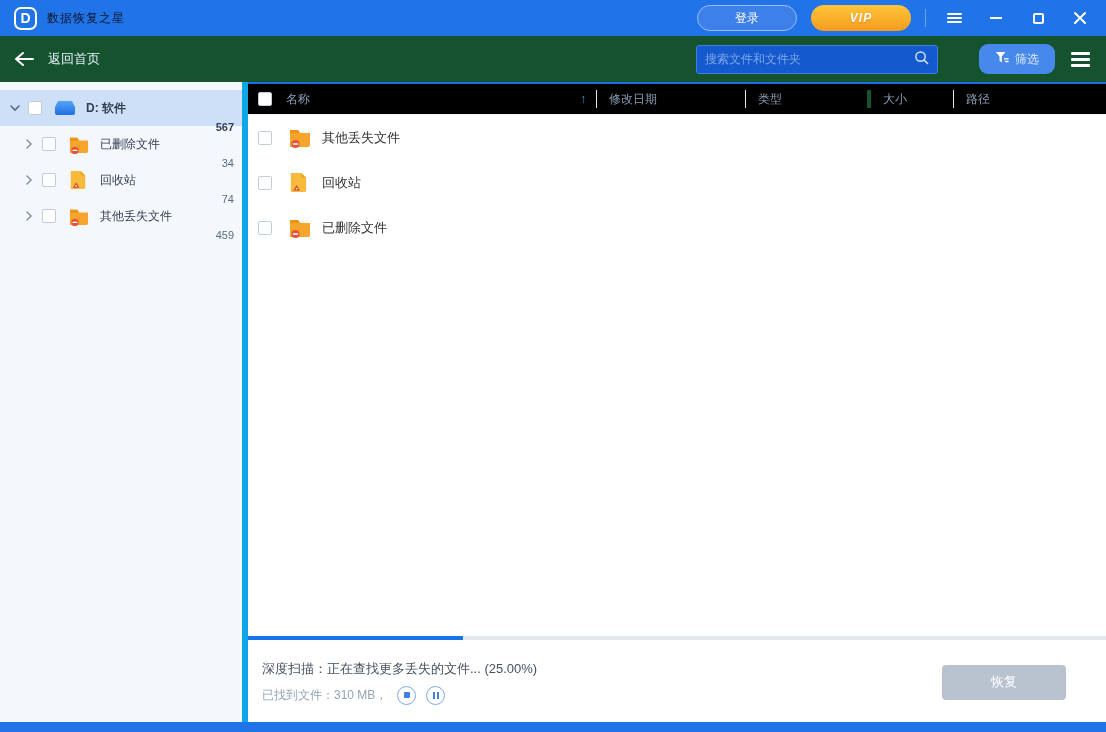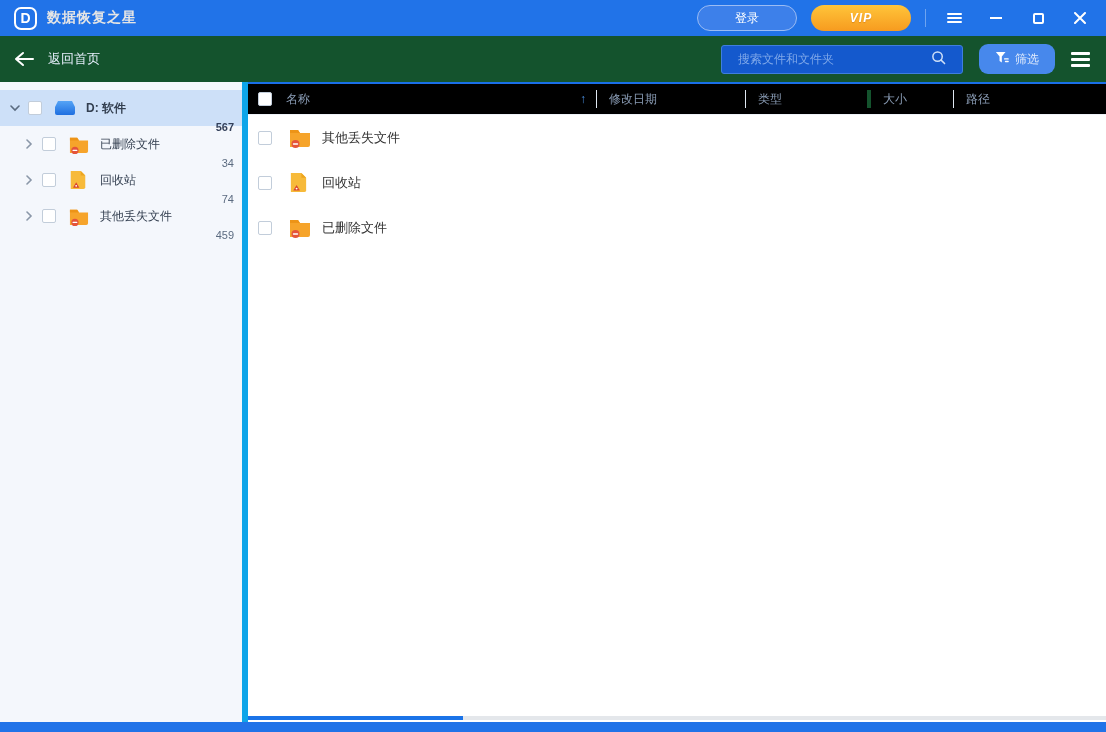--- a/index.html
+++ b/index.html
@@ -3,41 +3,41 @@
 <meta charset="utf-8">
 <style>
   * { margin:0; padding:0; box-sizing:border-box; }
   html,body { width:1106px; height:732px; overflow:hidden;
     font-family:"Liberation Sans","DejaVu Sans",sans-serif; }
   .window { width:1106px; height:732px; display:flex; flex-direction:column; background:#fff; }
 
   
   .titlebar { height:36px; background:#2173e8; display:flex; align-items:center; padding:0 12px 0 14px; flex:0 0 auto; }
   .logo-badge { width:23px; height:23px; border:2px solid #fff; border-radius:7px; display:flex; align-items:center; justify-content:center; color:#fff; font-weight:bold; font-size:14px; margin-right:10px; }
-  .app-title { color:#e5e5e5; font-size:14px; font-weight:bold; letter-spacing:1px; }
+  .app-title { color:#0f172a; font-size:12px; font-weight:normal; letter-spacing:1px; }
   .titlebar-right { margin-left:auto; display:flex; align-items:center; gap:14px;justify-content:center; }
   .pill { height:26px; min-width:100px; border-radius:13px; display:flex; align-items:center; justify-content:center; font-size:12px; color:#fff; cursor:pointer; border:none; }
   .login-pill { background:#3d80ea; border:1px solid #9bbcf4; width:100px; }
   .vip-pill { background:linear-gradient(180deg,#ffc53a 0%,#f79b1f 100%); width:100px; font-weight:bold; font-style:italic; letter-spacing:1px; text-shadow:0 1px 1px rgba(180,90,0,.4); }
   .tb-sep { width:1px; height:18px; background:rgba(255,255,255,.35); }
   .win-btn { width:28px; height:26px; display:flex; align-items:center; justify-content:center; cursor:pointer; }
   .hamburger span { display:block; width:15px; height:2px; background:#fff; margin:2px 0; border-radius:1px; }
   .min-glyph { width:12px; height:2px; background:#fff; }
   .max-glyph { width:11px; height:11px; border:2px solid #fff; border-radius:2px; }
 
   
   .toolbar { height:46px; background:#14532d; display:flex; align-items:center; padding:0 16px 0 14px; flex:0 0 auto; }
   .back-group { display:flex; align-items:center; gap:14px; color:#fff; }
   .back-arrow { cursor:pointer; display:flex; }
   .back-label { font-size:13px; color:#e8f0fd; cursor:pointer; }
   .toolbar-right { margin-left:auto; display:flex; align-items:center; gap:16px; }
-  .searchbox { width:242px; height:29px; background:#1459cd; border:1px solid #3f7ede; border-radius:3px; display:flex; align-items:center; padding:0 16px; }
+  .searchbox { width:242px; height:29px; background:#1459cd; border:1px solid #3f7ede; border-radius:3px; display:flex; align-items:center; padding:0 8px; }
   .searchbox input { flex:1; background:transparent; border:none; outline:none; font-size:12px; color:#dce9fb; }
   .searchbox input::placeholder { color:#7fa8e9; }
-  .filter-btn { height:30px; width:76px; background:#4788ec; border:none; border-radius:9px; display:flex; align-items:center; justify-content:center; gap:6px; color:#e2ecfc; font-size:12px; cursor:pointer; }
+  .filter-btn { height:30px; width:76px; background:#4788ec; border:none; border-radius:9px; display:flex; align-items:center; justify-content:center; gap:6px; color:#e2ecfc; font-size:12px; cursor:pointer;margin-left:25px; }
   .menu-btn { background:transparent; border:none; cursor:pointer; }
   .menu-btn span { display:block; width:19px; height:3px; background:#fff; margin:3px 0; border-radius:1px; }
 
   
   .content { flex:1; display:flex; min-height:0; }
   .sidebar { width:248px; background:#f4f7fc; border-right:6px solid #0ea5e9; padding-top:8px; flex:0 0 auto; }
   .tree-item { height:36px; display:flex; align-items:center; padding:0 8px 0 8px; cursor:pointer; }
   .tree-item.selected { background:#cde0f8; }
   .tree-item .chev { width:14px; display:flex; justify-content:center; margin-right:6px; flex:0 0 auto; }
   .tree-item.child { padding-left:22px; }
@@ -295,19 +295,37 @@
           <span class="rlabel">已删除文件</span>
         </div>
       </div>
 
       <div class="spacer"></div>
 
       <div class="progress-track">
         <div class="progress-fill" style="width: 25%;"></div>
       </div>
 
+      <div class="statusbar">
+        <div class="status-left">
+          <div class="scan-line">深度扫描：正在查找更多丢失的文件... (25.00%)</div>
+          <div class="found-line">
+            <span>已找到文件：310 MB，</span>
+            <button class="circle-btn">
+                <span class="stop-glyph"></span>
+              </button>
+            <button class="circle-btn">
+                <span class="pause-glyph">
+                  <i></i>
+                  <i></i>
+                </span>
+              </button>
+          </div>
+        </div>
+        <button class="recover-btn" disabled="">恢复</button>
+      </div>
 
     </div>
   </div>
 
   <div class="bottom-strip"></div>
 
 </div>
 
 </body></html>

